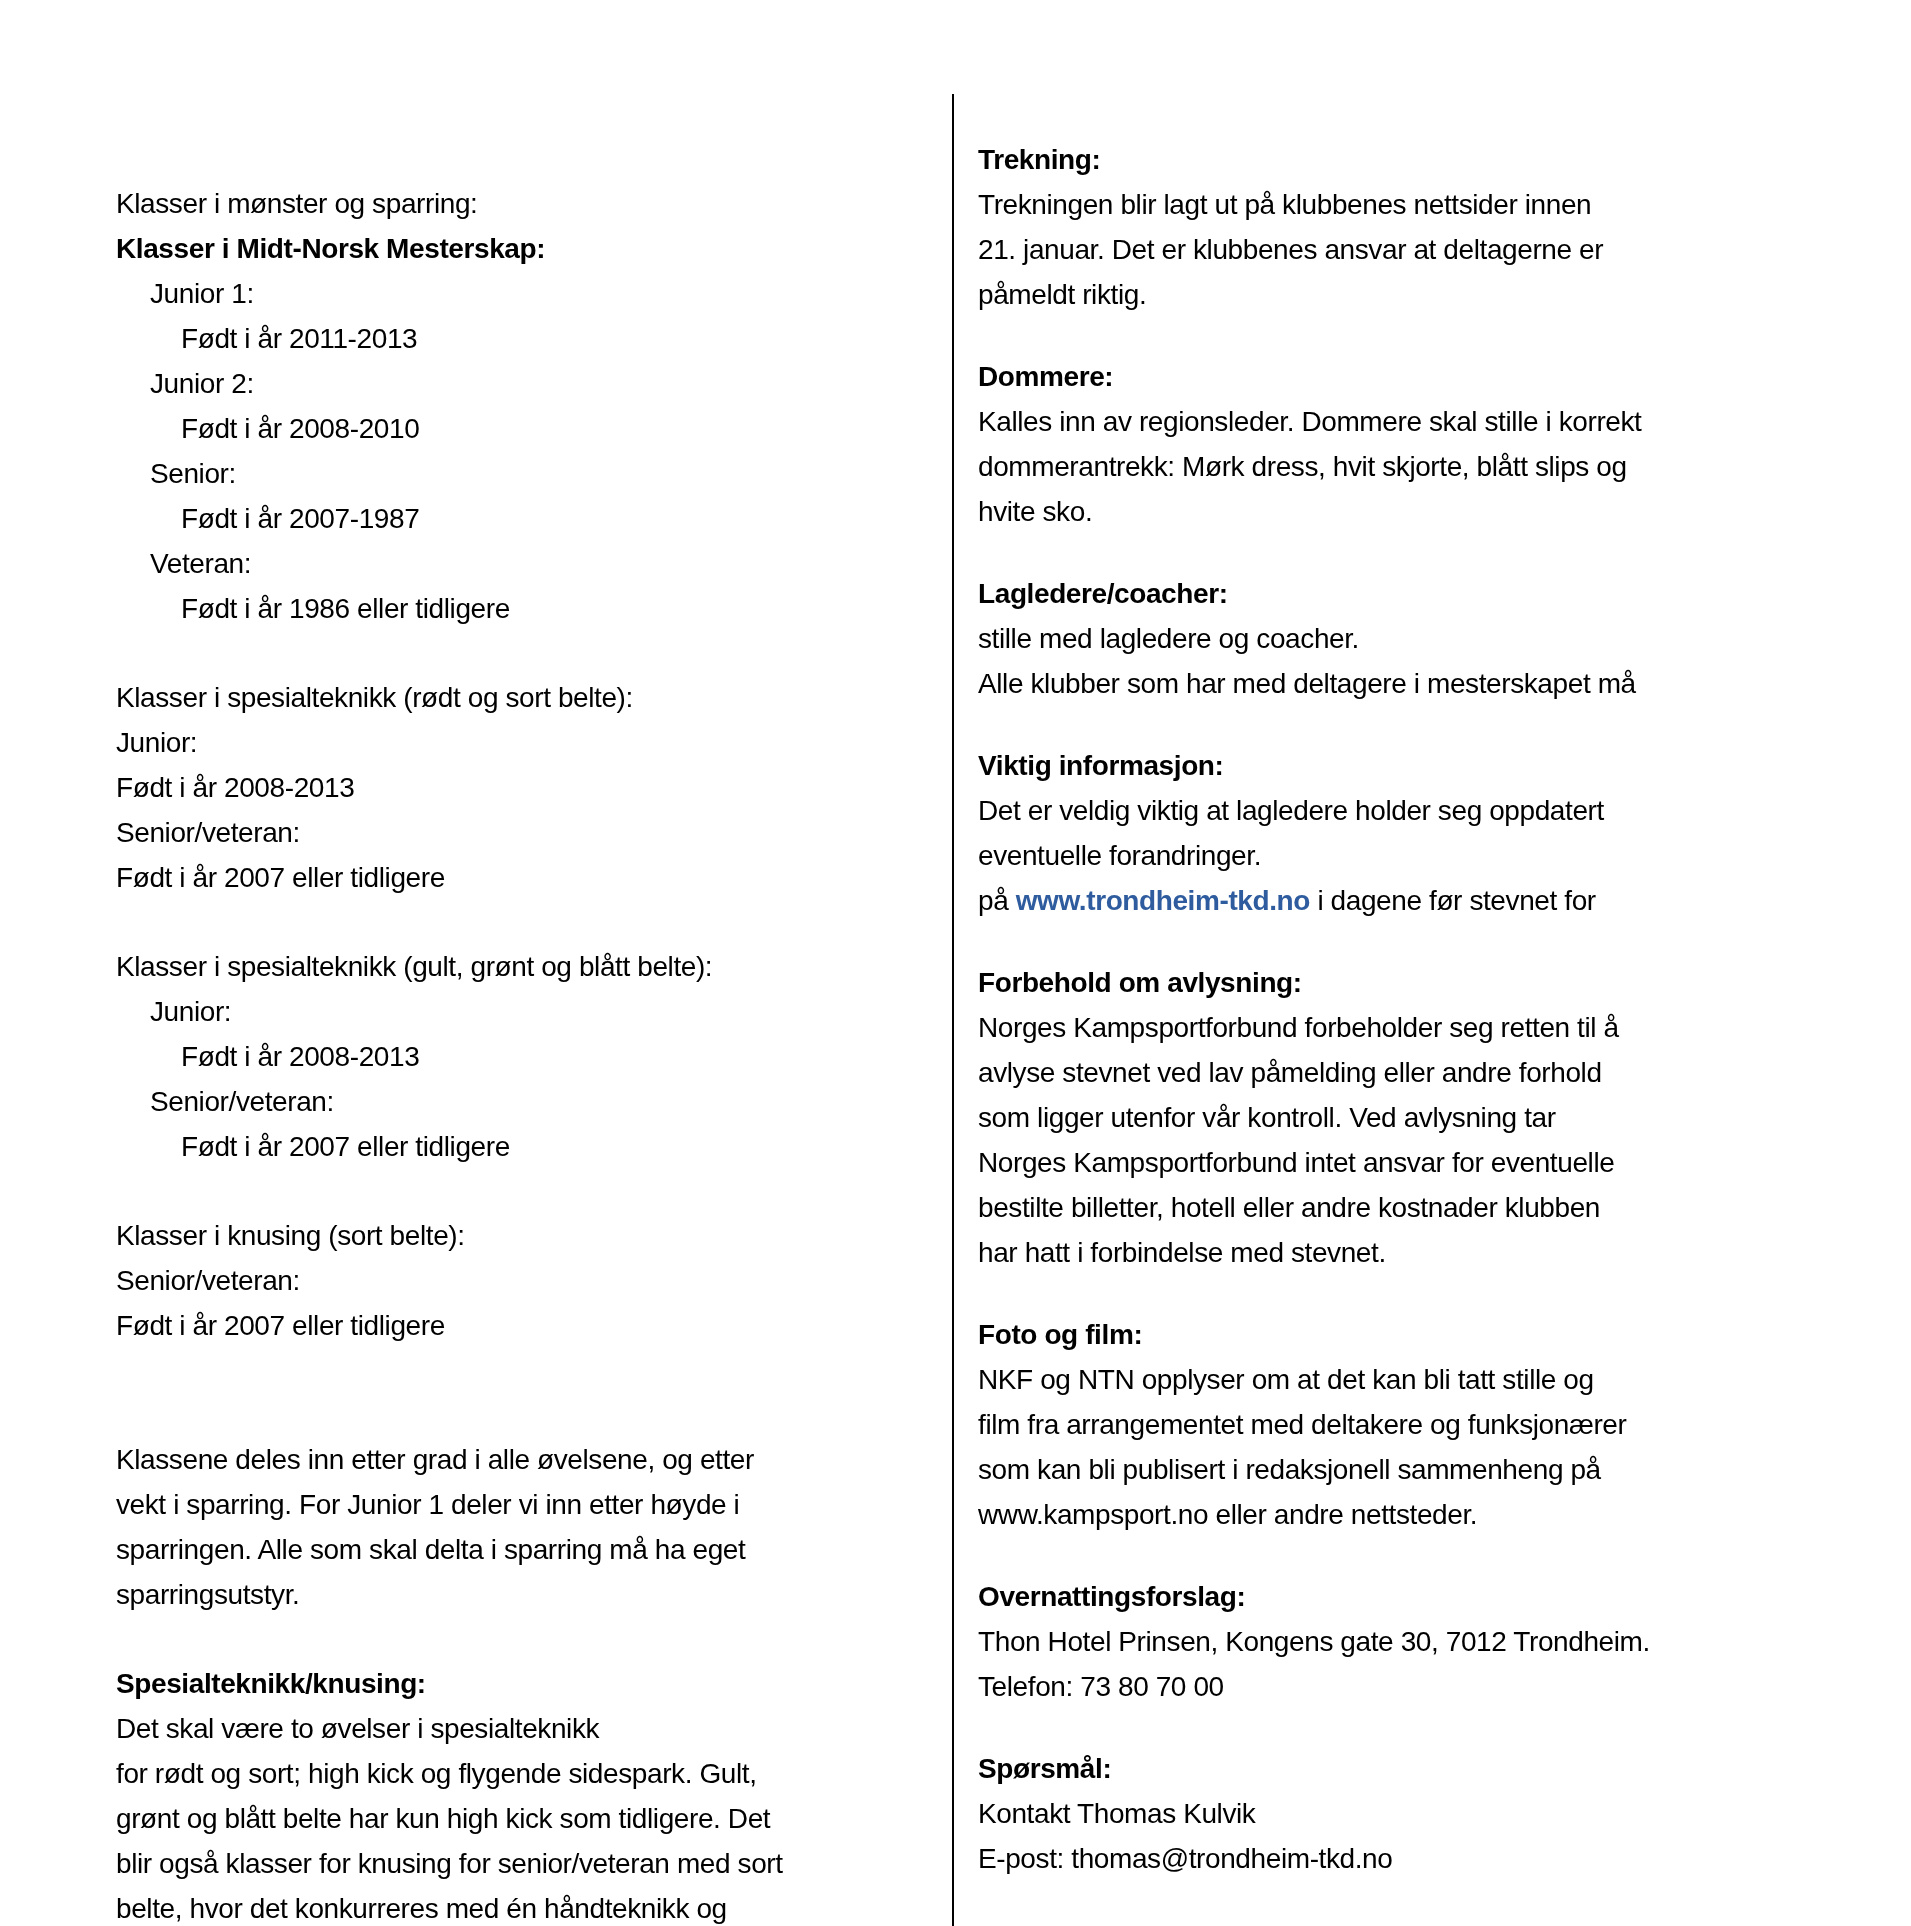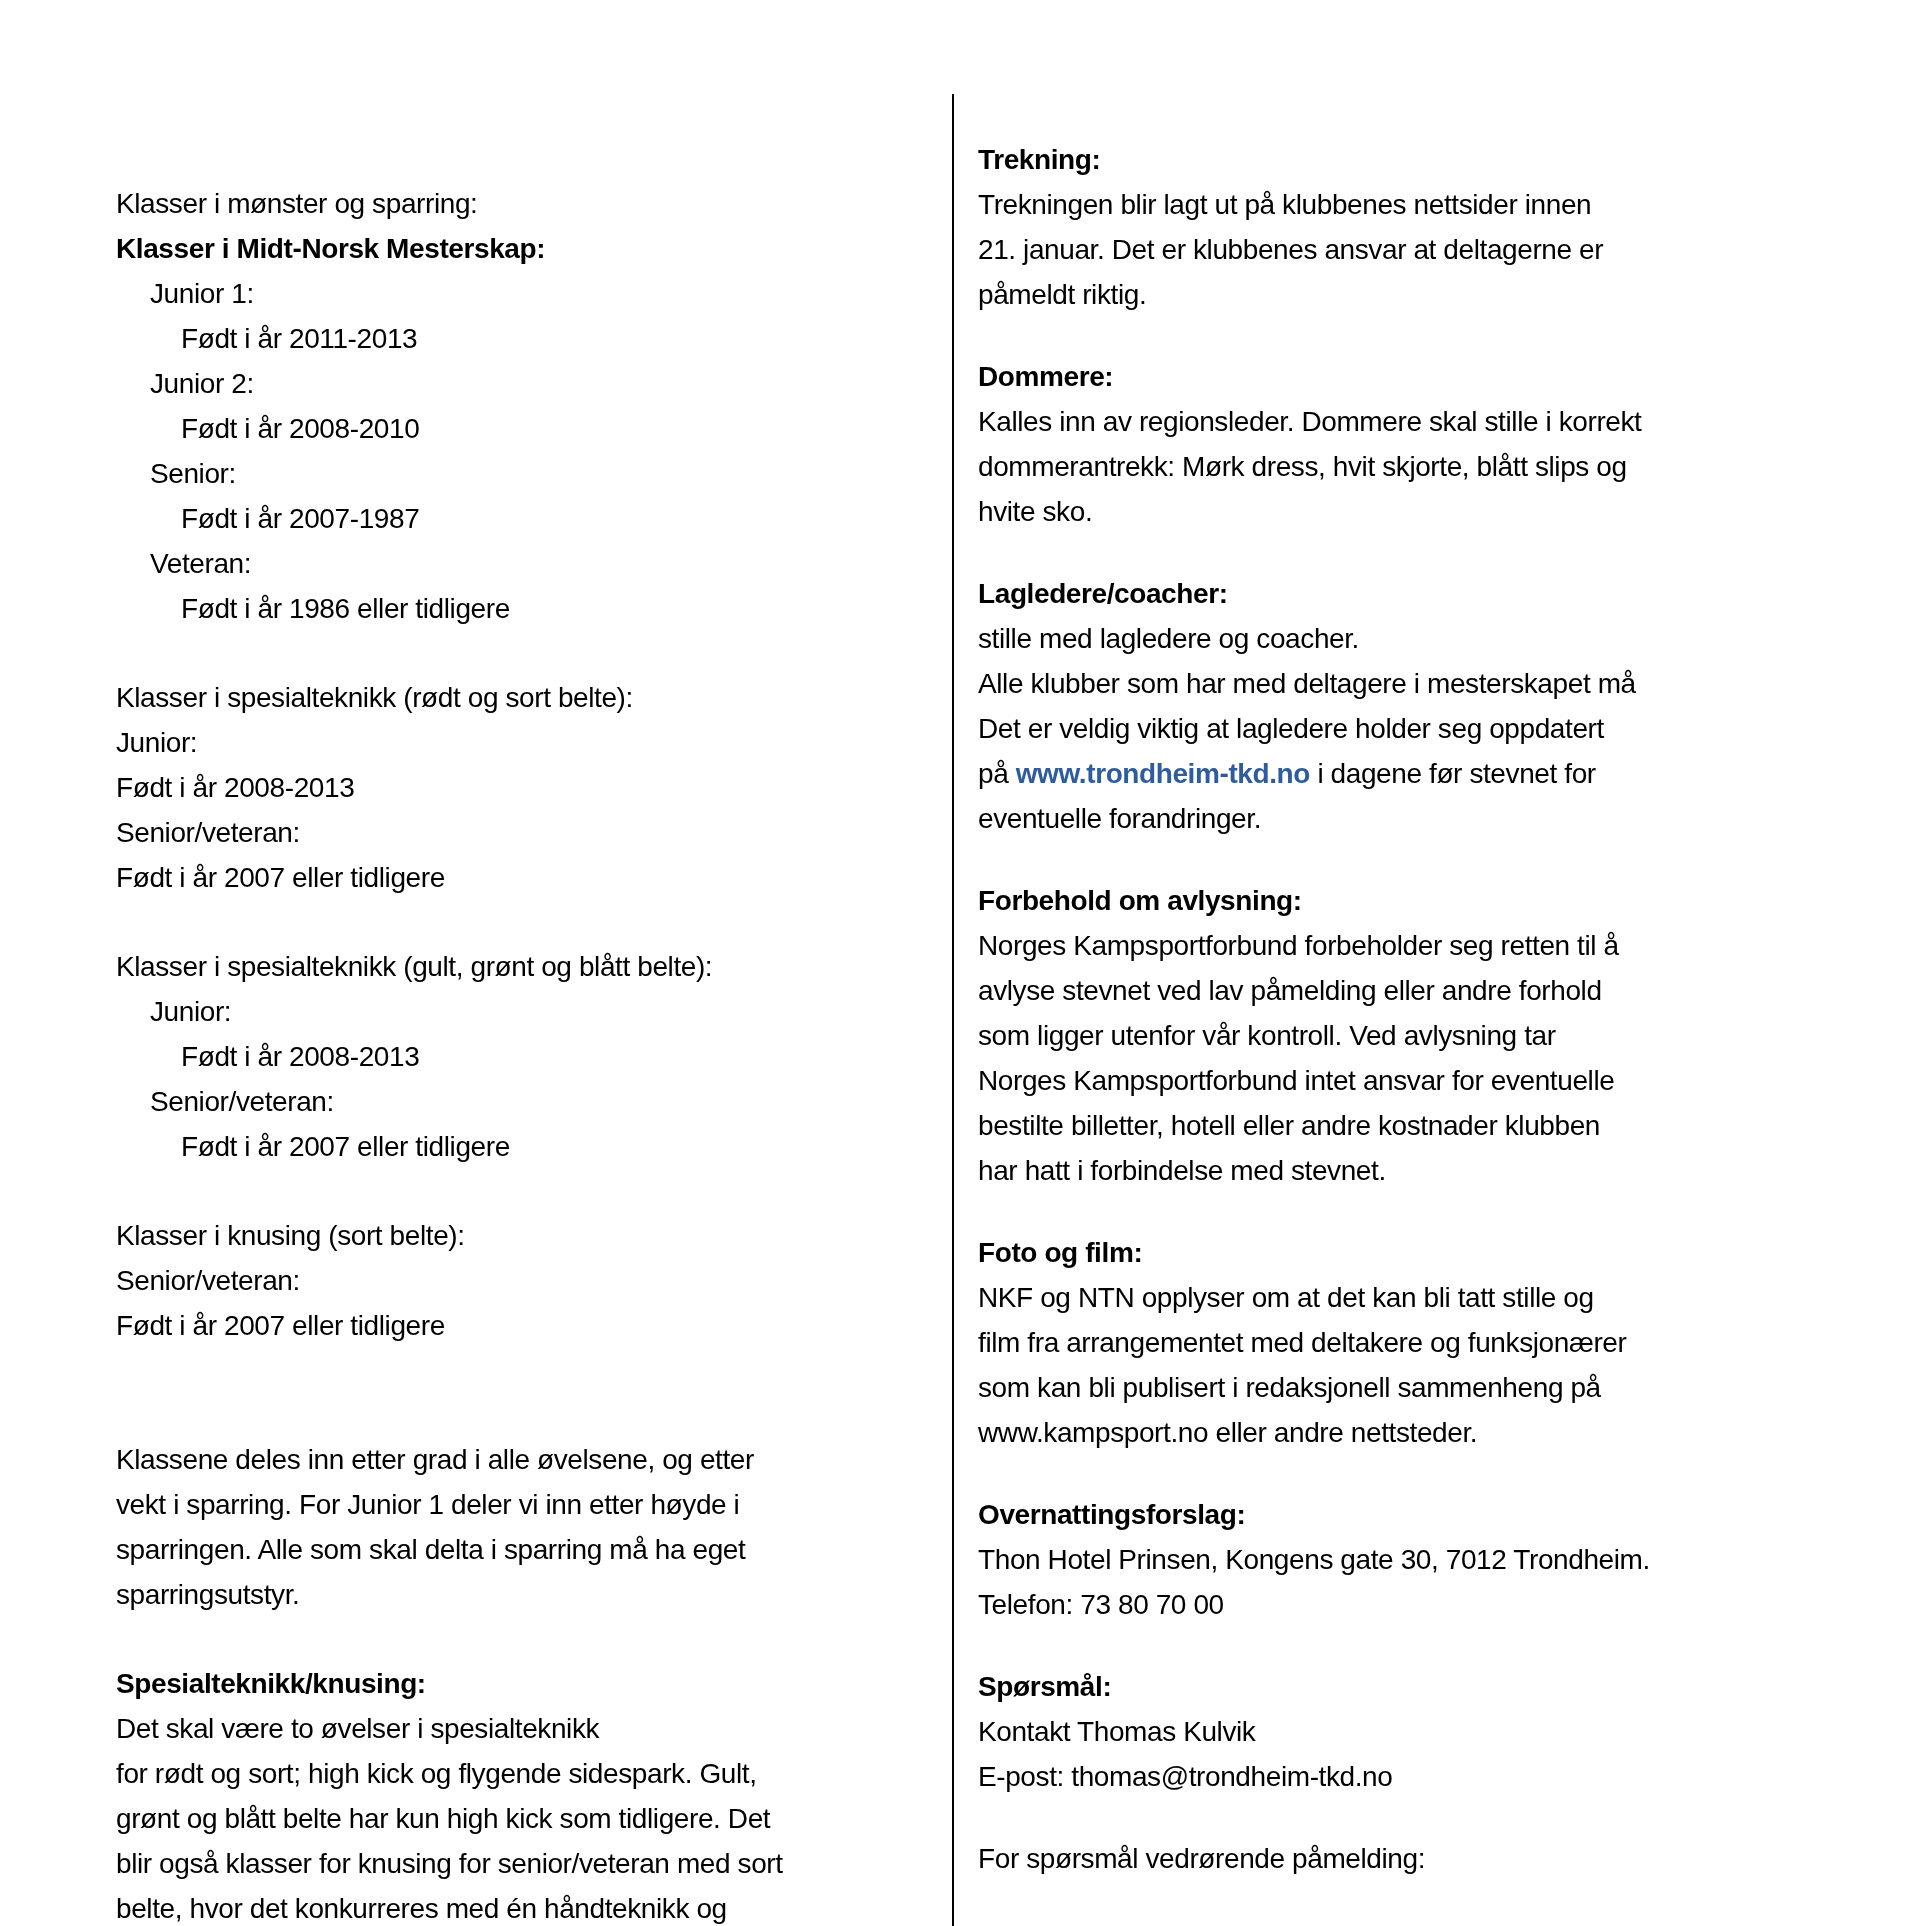--- a/index.html
+++ b/index.html
@@ -91,23 +91,24 @@
 
     <div class="line bold gap-r">Dommere:</div>
     <div class="line">Kalles inn av regionsleder. Dommere skal stille i korrekt</div>
     <div class="line">dommerantrekk: Mørk dress, hvit skjorte, blått slips og</div>
     <div class="line">hvite sko.</div>
 
     <div class="line bold gap-r">Lagledere/coacher:</div>
     <div class="line">stille med lagledere og coacher.</div>
     <div class="line">Alle klubber som har med deltagere i mesterskapet må</div>
 
+    <div class="line bold gap-r">Viktig informasjon:</div>
     <div class="line">Det er veldig viktig at lagledere holder seg oppdatert</div>
+    <div class="line">eventuelle forandringer.</div>
     <div class="line"><span>på </span><span class="link">www.trondheim-tkd.no</span><span> i dagene før stevnet for</span></div>
-    <div class="line">eventuelle forandringer.</div>
 
     <div class="line bold gap-r">Forbehold om avlysning:</div>
     <div class="line">Norges Kampsportforbund forbeholder seg retten til å</div>
     <div class="line">avlyse stevnet ved lav påmelding eller andre forhold</div>
     <div class="line">som ligger utenfor vår kontroll. Ved avlysning tar</div>
     <div class="line">Norges Kampsportforbund intet ansvar for eventuelle</div>
     <div class="line">bestilte billetter, hotell eller andre kostnader klubben</div>
     <div class="line">har hatt i forbindelse med stevnet.</div>
 
     <div class="line bold gap-r">Foto og film:</div>

